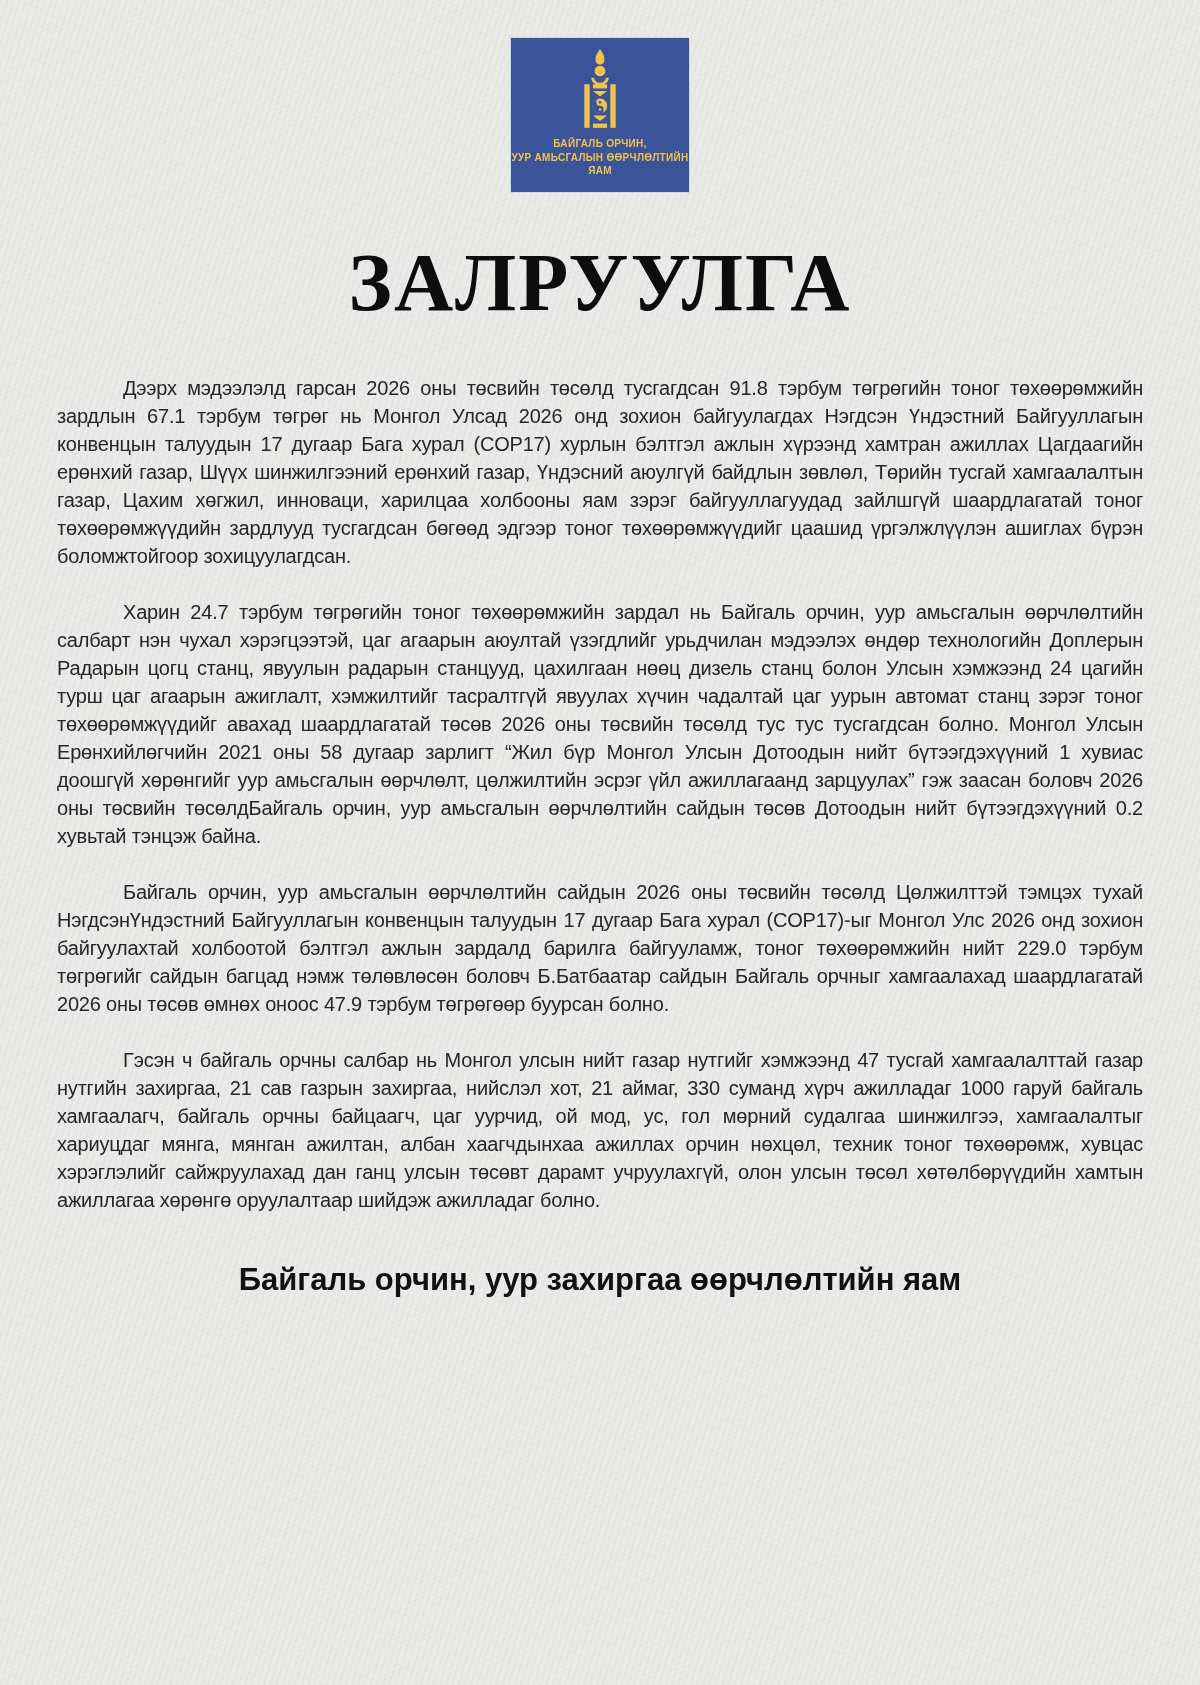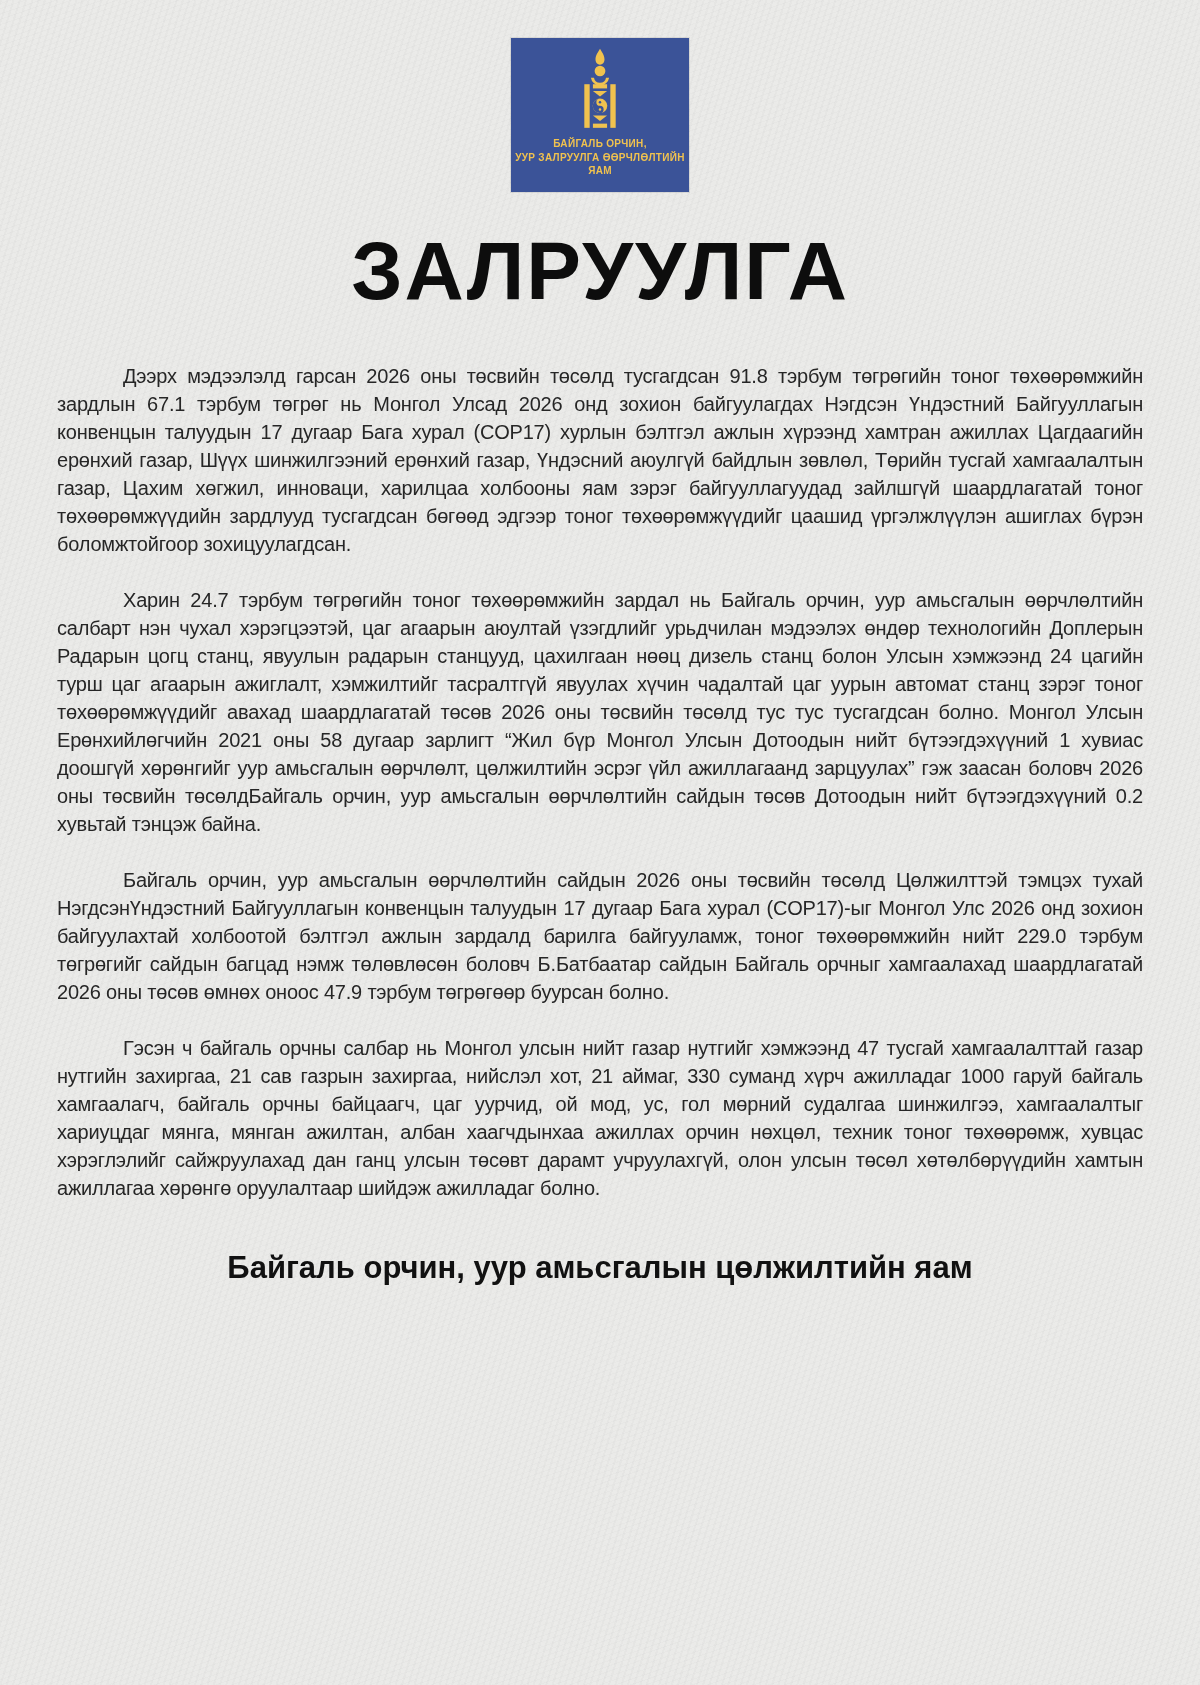--- a/index.html
+++ b/index.html
@@ -40,23 +40,23 @@
     color: #f0c24f;
     font-weight: bold;
     font-size: 10px;
     line-height: 13.5px;
     letter-spacing: 0.3px;
     white-space: nowrap;
   }
 
   
   .title {
-    margin-top: 32px;
+    margin-top: 44px;
     text-align: center;
-    font-family: Liberation Sans, sans-serif;
+    font-family: Liberation Serif, serif;
     font-weight: bold;
     font-size: 82px;
     letter-spacing: 2px;
     color: #0d0d0d;
   }
 
   
   .body {
     margin-top: 44px;
   }
@@ -117,30 +117,30 @@
 
           <rect x="22.6" y="82.2" width="14.8" height="4.4"></rect>
         </g>
 
         <path d="M30 56 a7.6 7.6 0 0 0 0 15.2 a3.8 3.8 0 0 0 0 -7.6 a3.8 3.8 0 0 1 0 -7.6 Z" fill="#3b5398"></path>
         <circle cx="30" cy="59.8" r="1.3" fill="#3b5398"></circle>
         <circle cx="30" cy="67.4" r="1.3" fill="#f0c24f"></circle>
       </svg>
       <div class="logo-text">
         <div>БАЙГАЛЬ ОРЧИН,</div>
-        <div>УУР ЗАЛРУУЛГА ӨӨРЧЛӨЛТИЙН</div>
+        <div>УУР АМЬСГАЛЫН ӨӨРЧЛӨЛТИЙН</div>
         <div>ЯАМ</div>
       </div>
     </div>
   </div>
 
   <h1 class="title">ЗАЛРУУЛГА</h1>
 
   <div class="body">
     <p>Дээрх мэдээлэлд гарсан 2026 оны төсвийн төсөлд тусгагдсан 91.8 тэрбум төгрөгийн тоног төхөөрөмжийн зардлын 67.1 тэрбум төгрөг нь Монгол Улсад 2026 онд зохион байгуулагдах Нэгдсэн Үндэстний Байгууллагын конвенцын талуудын 17 дугаар Бага хурал (COP17) хурлын бэлтгэл ажлын хүрээнд хамтран ажиллах Цагдаагийн ерөнхий газар, Шүүх шинжилгээний ерөнхий газар, Үндэсний аюулгүй байдлын зөвлөл, Төрийн тусгай хамгаалалтын газар, Цахим хөгжил, инноваци, харилцаа холбооны яам зэрэг байгууллагуудад зайлшгүй шаардлагатай тоног төхөөрөмжүүдийн зардлууд тусгагдсан бөгөөд эдгээр тоног төхөөрөмжүүдийг цаашид үргэлжлүүлэн ашиглах бүрэн боломжтойгоор зохицуулагдсан.</p>
     <p>Харин 24.7 тэрбум төгрөгийн тоног төхөөрөмжийн зардал нь Байгаль орчин, уур амьсгалын өөрчлөлтийн салбарт нэн чухал хэрэгцээтэй, цаг агаарын аюултай үзэгдлийг урьдчилан мэдээлэх өндөр технологийн Доплерын Радарын цогц станц, явуулын радарын станцууд, цахилгаан нөөц дизель станц болон Улсын хэмжээнд 24 цагийн турш цаг агаарын ажиглалт, хэмжилтийг тасралтгүй явуулах хүчин чадалтай цаг уурын автомат станц зэрэг тоног төхөөрөмжүүдийг авахад шаардлагатай төсөв 2026 оны төсвийн төсөлд тус тус тусгагдсан болно. Монгол Улсын Ерөнхийлөгчийн 2021 оны 58 дугаар зарлигт “Жил бүр Монгол Улсын Дотоодын нийт бүтээгдэхүүний 1 хувиас доошгүй хөрөнгийг уур амьсгалын өөрчлөлт, цөлжилтийн эсрэг үйл ажиллагаанд зарцуулах” гэж заасан боловч 2026 оны төсвийн төсөлдБайгаль орчин, уур амьсгалын өөрчлөлтийн сайдын төсөв Дотоодын нийт бүтээгдэхүүний 0.2 хувьтай тэнцэж байна.</p>
     <p>Байгаль орчин, уур амьсгалын өөрчлөлтийн сайдын 2026 оны төсвийн төсөлд Цөлжилттэй тэмцэх тухай НэгдсэнҮндэстний Байгууллагын конвенцын талуудын 17 дугаар Бага хурал (COP17)-ыг Монгол Улс 2026 онд зохион байгуулахтай холбоотой бэлтгэл ажлын зардалд барилга байгууламж, тоног төхөөрөмжийн нийт 229.0 тэрбум төгрөгийг сайдын багцад нэмж төлөвлөсөн боловч Б.Батбаатар сайдын Байгаль орчныг хамгаалахад шаардлагатай 2026 оны төсөв өмнөх оноос 47.9 тэрбум төгрөгөөр буурсан болно.</p>
     <p>Гэсэн ч байгаль орчны салбар нь Монгол улсын нийт газар нутгийг хэмжээнд 47 тусгай хамгаалалттай газар нутгийн захиргаа, 21 сав газрын захиргаа, нийслэл хот, 21 аймаг, 330 суманд хүрч ажилладаг 1000 гаруй байгаль хамгаалагч, байгаль орчны байцаагч, цаг уурчид, ой мод, ус, гол мөрний судалгаа шинжилгээ, хамгаалалтыг хариуцдаг мянга, мянган ажилтан, албан хаагчдынхаа ажиллах орчин нөхцөл, техник тоног төхөөрөмж, хувцас хэрэглэлийг сайжруулахад дан ганц улсын төсөвт дарамт учруулахгүй, олон улсын төсөл хөтөлбөрүүдийн хамтын ажиллагаа хөрөнгө оруулалтаар шийдэж ажилладаг болно.</p>
   </div>
 
-  <div class="sig">Байгаль орчин, уур амьсгалын цөлжилтийн яам</div>
+  <div class="sig">Байгаль орчин, уур захиргаа өөрчлөлтийн яам</div>
 
 </div>
 
 </body></html>

